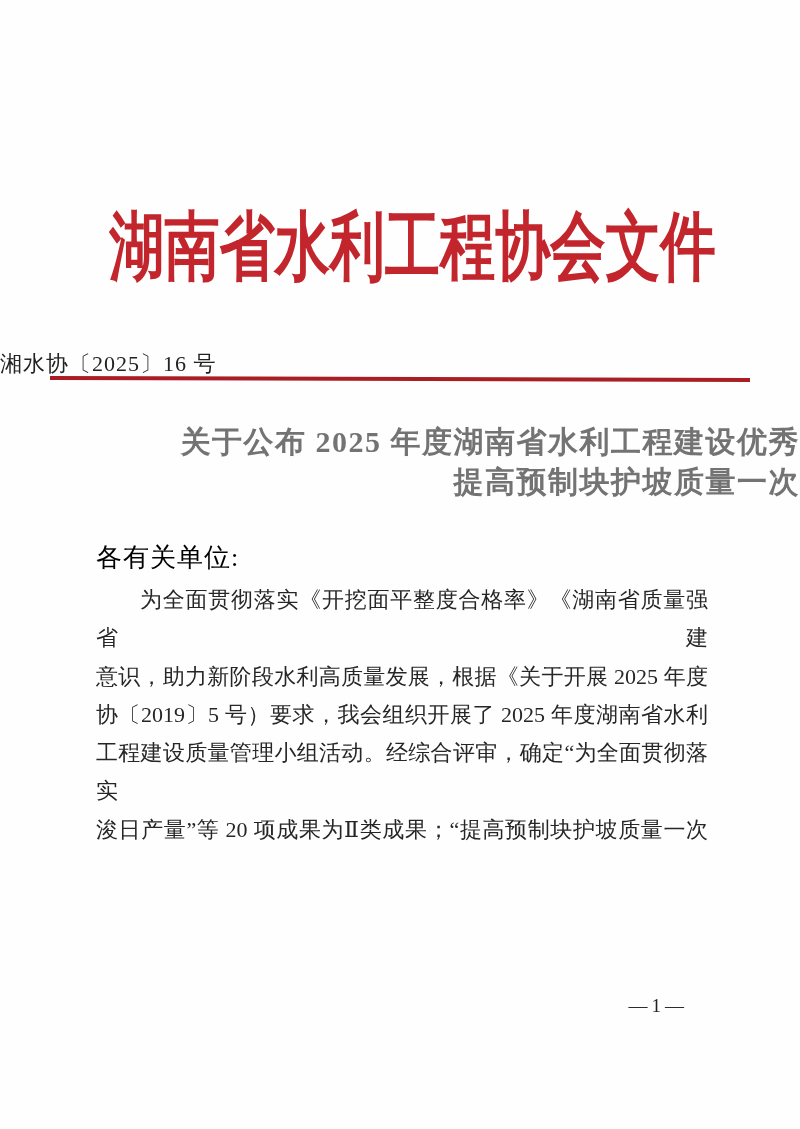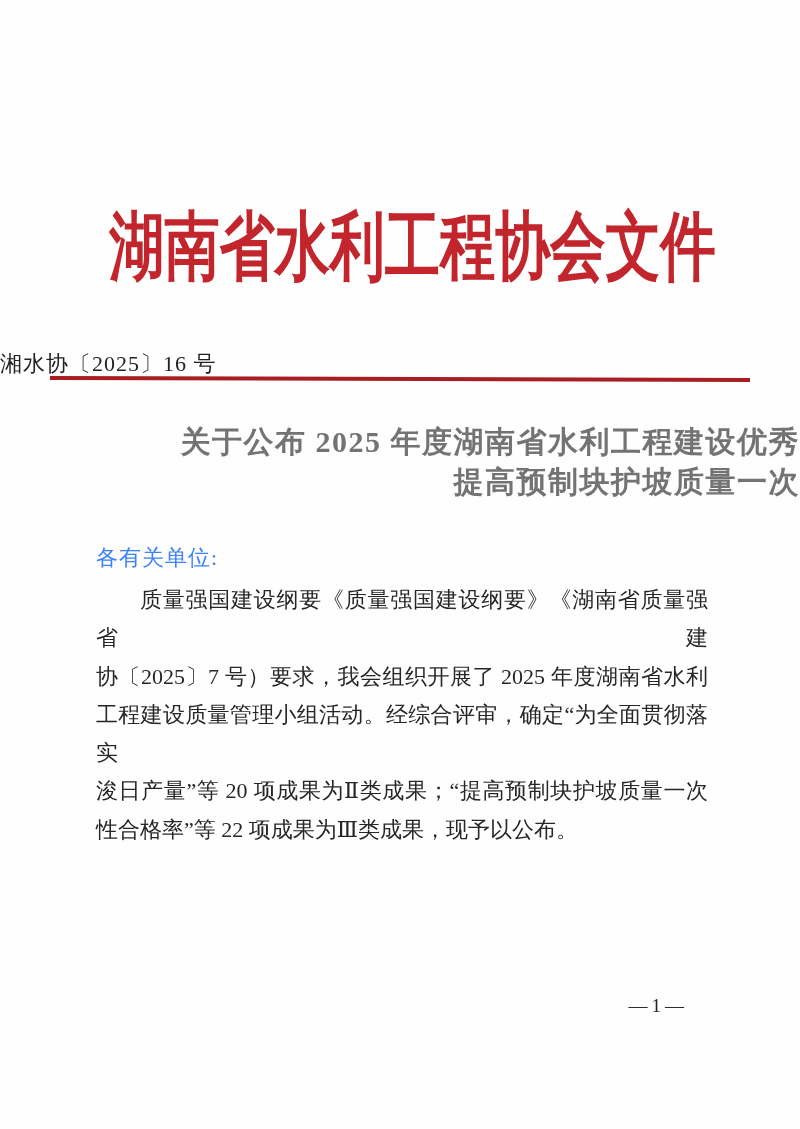--- a/index.html
+++ b/index.html
@@ -74,24 +74,24 @@
     line-height: 40px;
     letter-spacing: 1.5px;
     color: #737373;
   }
 
   
   .salutation {
     position: absolute;
     top: 545px;
     left: 96px;
-    font-size: 22px;
+    font-size: 26px;
     line-height: 26px;
     letter-spacing: 1px;
-    color: #3b82f6;
+    color: #000000;
   }
 
   
   .body-block {
     position: absolute;
     top: 581px;
     left: 96px;
     width: 612px;
     font-size: 22px;
     line-height: 38.3px;
@@ -134,22 +134,22 @@
   <div class="red-rule"></div>
 
   <div class="heading">
     <div>关于公布 2025 年度湖南省水利工程建设优秀</div>
     <div>提高预制块护坡质量一次</div>
   </div>
 
   <div class="salutation">各有关单位:</div>
 
   <div class="body-block">
-    <div class="bline indent">质量强国建设纲要《质量强国建设纲要》《湖南省质量强省建</div>
-    <div class="bline">协〔2025〕7 号）要求，我会组织开展了 2025 年度湖南省水利</div>
+    <div class="bline indent">为全面贯彻落实《开挖面平整度合格率》《湖南省质量强省建</div>
+    <div class="bline">意识，助力新阶段水利高质量发展，根据《关于开展 2025 年度</div>
+    <div class="bline">协〔2019〕5 号）要求，我会组织开展了 2025 年度湖南省水利</div>
     <div class="bline">工程建设质量管理小组活动。经综合评审，确定“为全面贯彻落实</div>
     <div class="bline">浚日产量”等 20 项成果为Ⅱ类成果；“提高预制块护坡质量一次</div>
-    <div class="bline last">性合格率”等 22 项成果为Ⅲ类成果，现予以公布。</div>
   </div>
 
   <div class="page-number">—1—</div>
 
 </div>
 
 </body></html>

